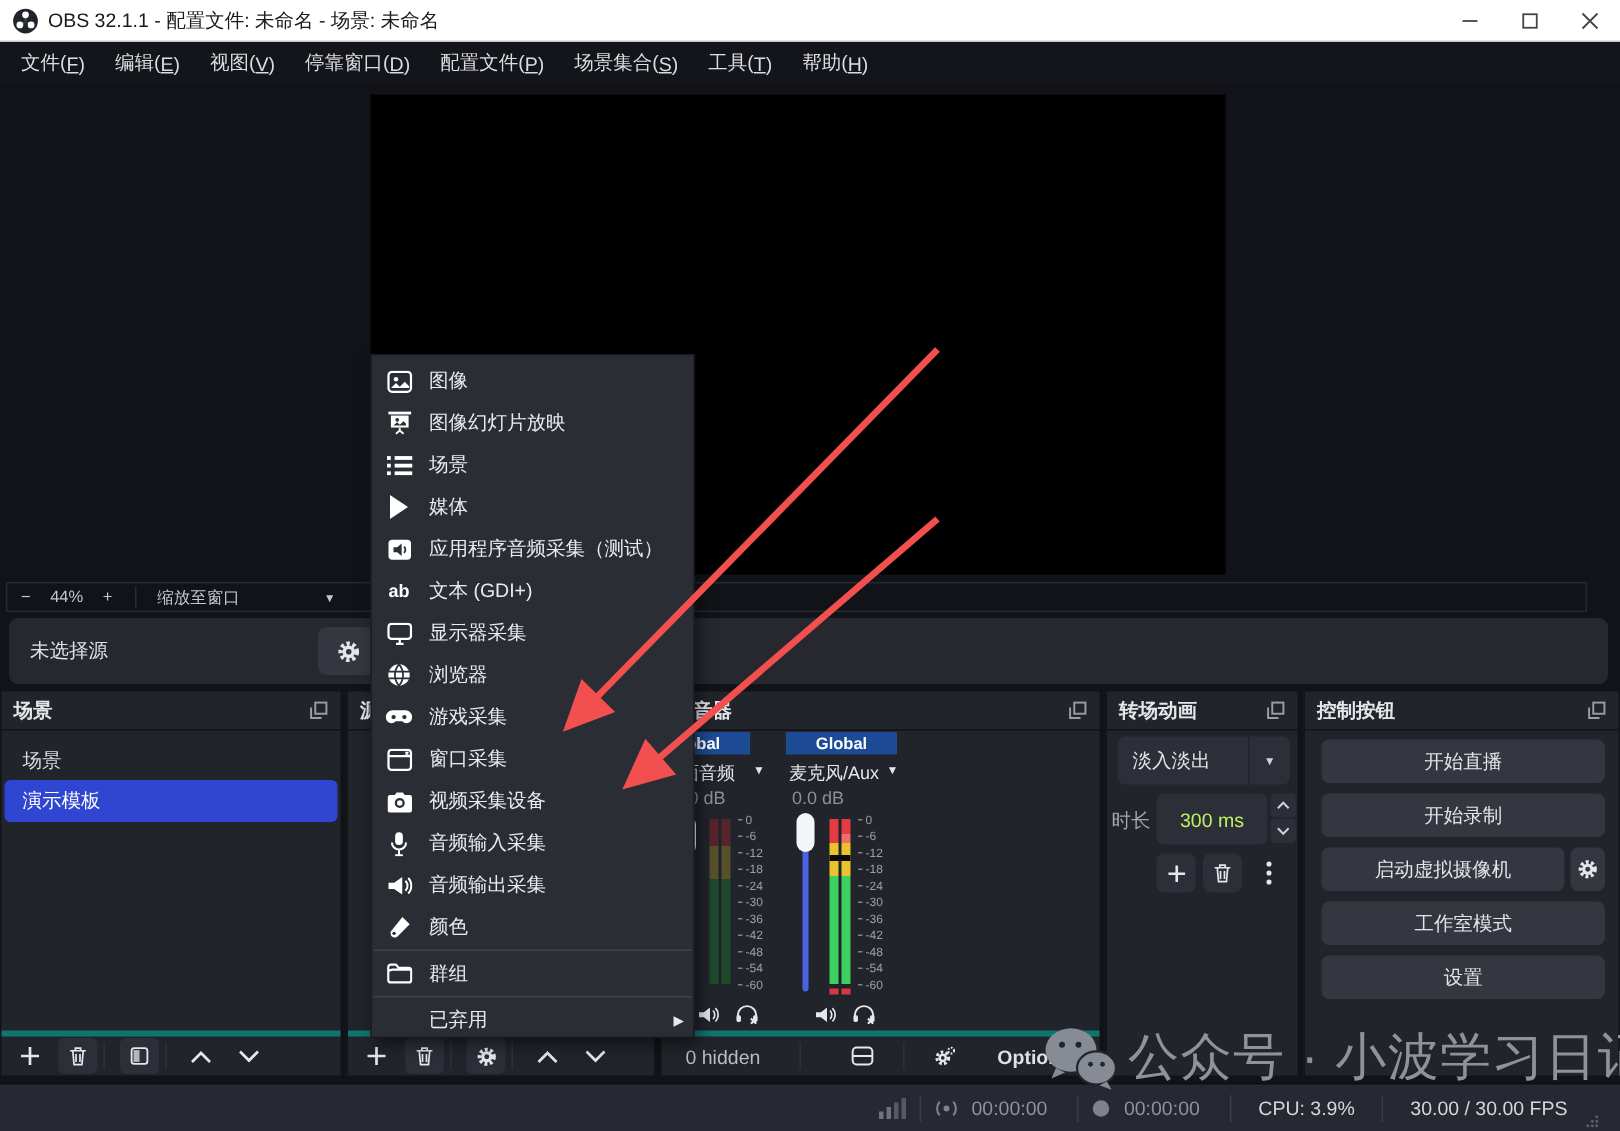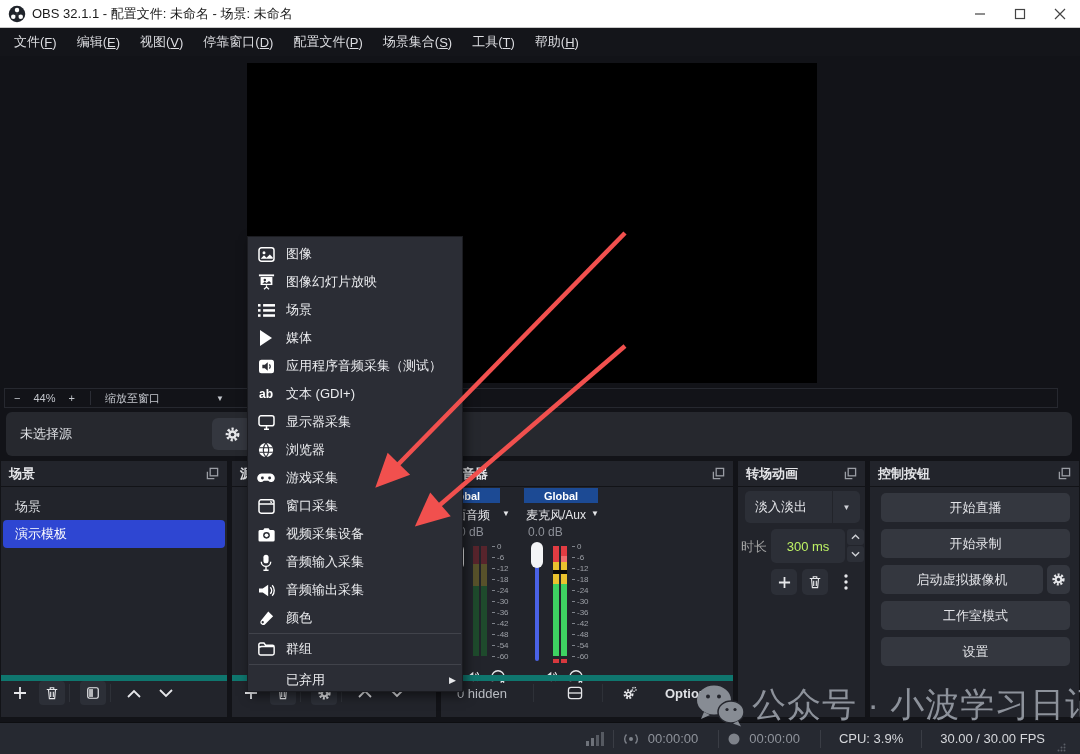--- a/index.html
+++ b/index.html
@@ -29,21 +29,21 @@
   .zoomrow .zcaret { margin-left:48px; font-size:8px; color:#c3c6cc; }
 
   .srcrow { left:6px; top:412px; width:1066px; height:44px; background:#26282e; border-radius:6px; }
   .srcrow .nosel { position:absolute; left:14px; top:13px; font-size:13px; color:#dfe1e5; }
   .srcrow .gearbtn { position:absolute; left:206px; top:6px; width:40px; height:32px; background:#34373f; border-radius:6px; display:flex; align-items:center; justify-content:center; }
 
   
   .panel { background:#22242b; border:1px solid #121317; }
   .phead { height:26px; display:flex; align-items:center; justify-content:space-between; padding:0 8px; border-bottom:1px solid #121317; }
   .phead .ptitle { font-size:13px; font-weight:bold; color:#e4e5e8; }
-  .pfoot { position:absolute; left:0; bottom:12px; width:100%; height:30px; border-top:6px solid #0f766e; display:flex; align-items:center;margin-top:24px; }
+  .pfoot { position:absolute; left:0; bottom:0; width:100%; height:30px; border-top:4px solid #0f766e; display:flex; align-items:center;margin-top:24px; }
 
   .scenes { left:0px; top:460px; width:228px; height:258px; }
   .sources { left:231px; top:460px; width:206px; height:258px; }
   .mixer { left:440px; top:460px; width:294px; height:258px; }
   .transitions { left:737px; top:460px; width:129px; height:258px; }
   .controls { left:869px; top:460px; width:211px; height:258px; }
 
   .scene-item { position:absolute; left:2px; width:222px; height:27px; display:flex; align-items:center; padding-left:12px; font-size:13px; color:#d8dade; border-radius:4px; }
   .scene-item.selected { background:#2e46d2; color:#fff; height:28px; }
 

